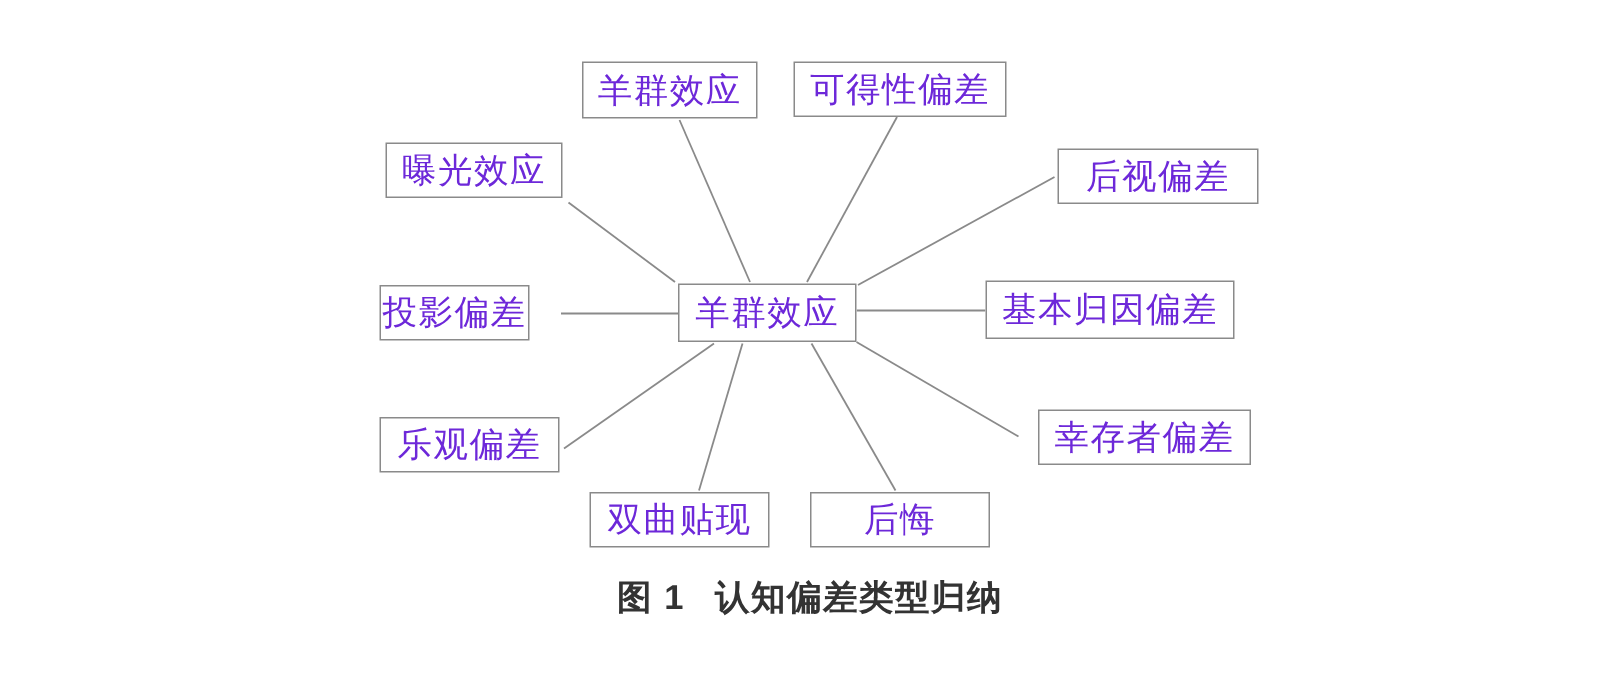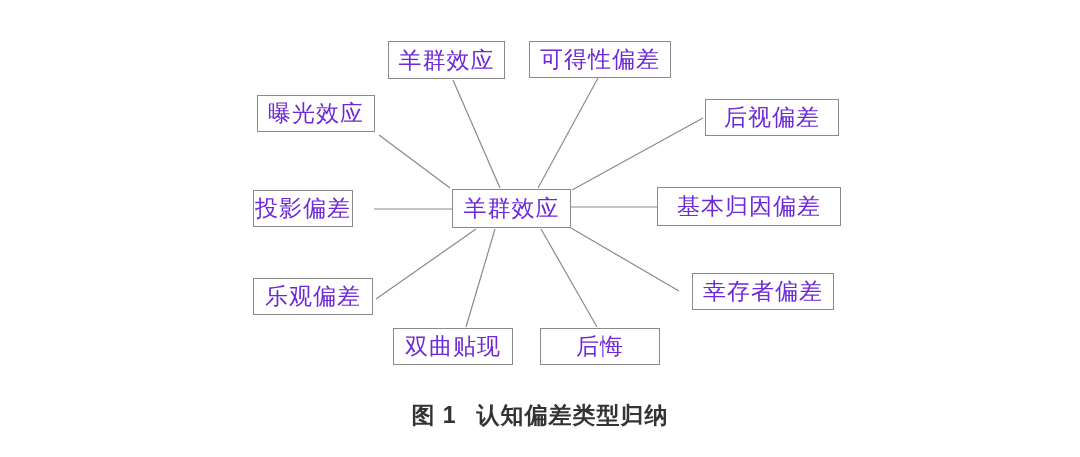--- a/index.html
+++ b/index.html
@@ -39,30 +39,30 @@
     letter-spacing: 1px;
     white-space: nowrap;
   }
   
   .n-herd        { left: 388px; top: 41px;  width: 117px; height: 38px; }
   .n-avail       { left: 529px; top: 41px;  width: 142px; height: 37px; }
   .n-exposure    { left: 257px; top: 95px;  width: 118px; height: 37px; }
   .n-hindsight   { left: 705px; top: 99px;  width: 134px; height: 37px; }
   .n-projection  { left: 253px; top: 190px; width: 100px; height: 37px; }
   .n-center      { left: 452px; top: 189px; width: 119px; height: 39px; }
-  .n-attribution { left: 657px; top: 187px; width: 184px; height: 39px; }
+  .n-attribution { left: 657px; top: 187px; width: 166px; height: 39px; }
   .n-optimism    { left: 253px; top: 278px; width: 120px; height: 37px; }
   .n-survivor    { left: 692px; top: 273px; width: 142px; height: 37px; }
   .n-hyperbolic  { left: 393px; top: 328px; width: 120px; height: 37px; }
   .n-regret      { left: 540px; top: 328px; width: 120px; height: 37px; }
   .caption {
     position: absolute;
     left: 0;
     right: 0;
-    top: 400px;
+    top: 383px;
     text-align: center;
     font-family: "Liberation Sans", "DejaVu Sans", sans-serif;
     font-weight: 700;
     font-size: 23px;
     color: #333333;
     letter-spacing: 1px;
   }
   .caption .cap-num {
     margin-right: 20px;
     white-space: pre;

